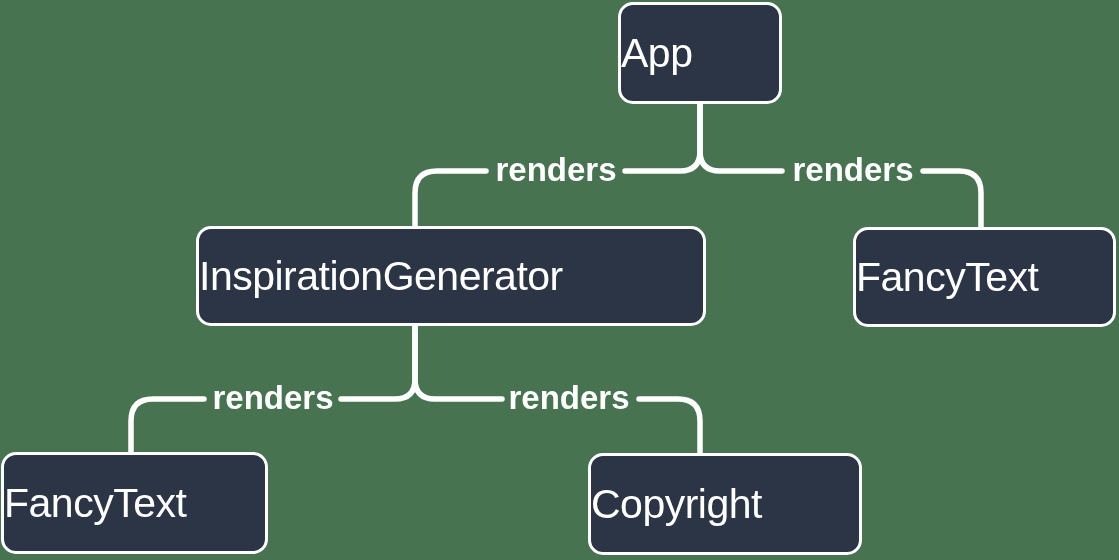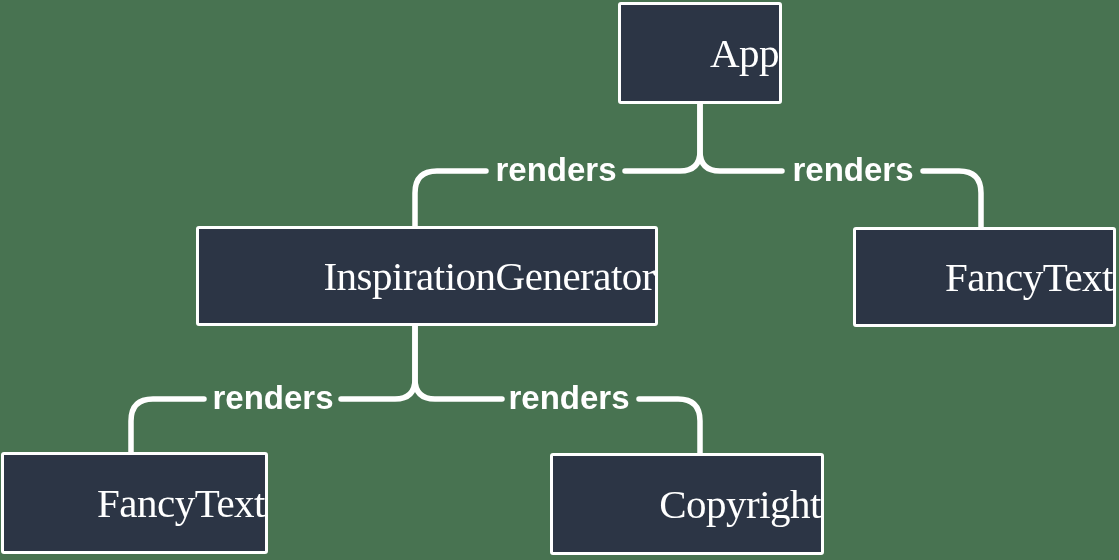--- a/index.html
+++ b/index.html
@@ -22,36 +22,35 @@
     fill:none;
     stroke:var(--line);
     stroke-width:5.5;
     stroke-linecap:round;
     stroke-linejoin:round;
   }
   .node{
     position:absolute;
     background:var(--node-fill);
     border:3.5px solid var(--node-stroke);
-    border-radius:3px;
+    border-radius:15px;
     display:flex;
     align-items:center;
-    justify-content:flex-end;
+    justify-content:flex-start;
     color:var(--text);
     font-size:41px;
     font-weight:500;
     letter-spacing:-0.5px;
     white-space:nowrap;
-    font-family:Liberation Serif, serif;
   }
   .node-app{left:618px;top:2px;width:164px;height:102px;}
-  .node-inspiration-generator{left:196px;top:226px;width:462px;height:100px;}
+  .node-inspiration-generator{left:196px;top:226px;width:510px;height:100px;}
   .node-fancy-text-right{left:853px;top:227px;width:263px;height:100px;}
   .node-fancy-text-left{left:1px;top:452px;width:267px;height:102px;}
-  .node-copyright{left:550px;top:453px;width:274px;height:102px;}
+  .node-copyright{left:588px;top:453px;width:274px;height:102px;}
   .edge-label{
     position:absolute;
     transform:translate(-50%,-50%);
     color:var(--text);
     font-size:33px;
     font-weight:600;
     letter-spacing:0;
     white-space:nowrap;
   }
   .edge-label-tl{left:556px;top:170px;}

